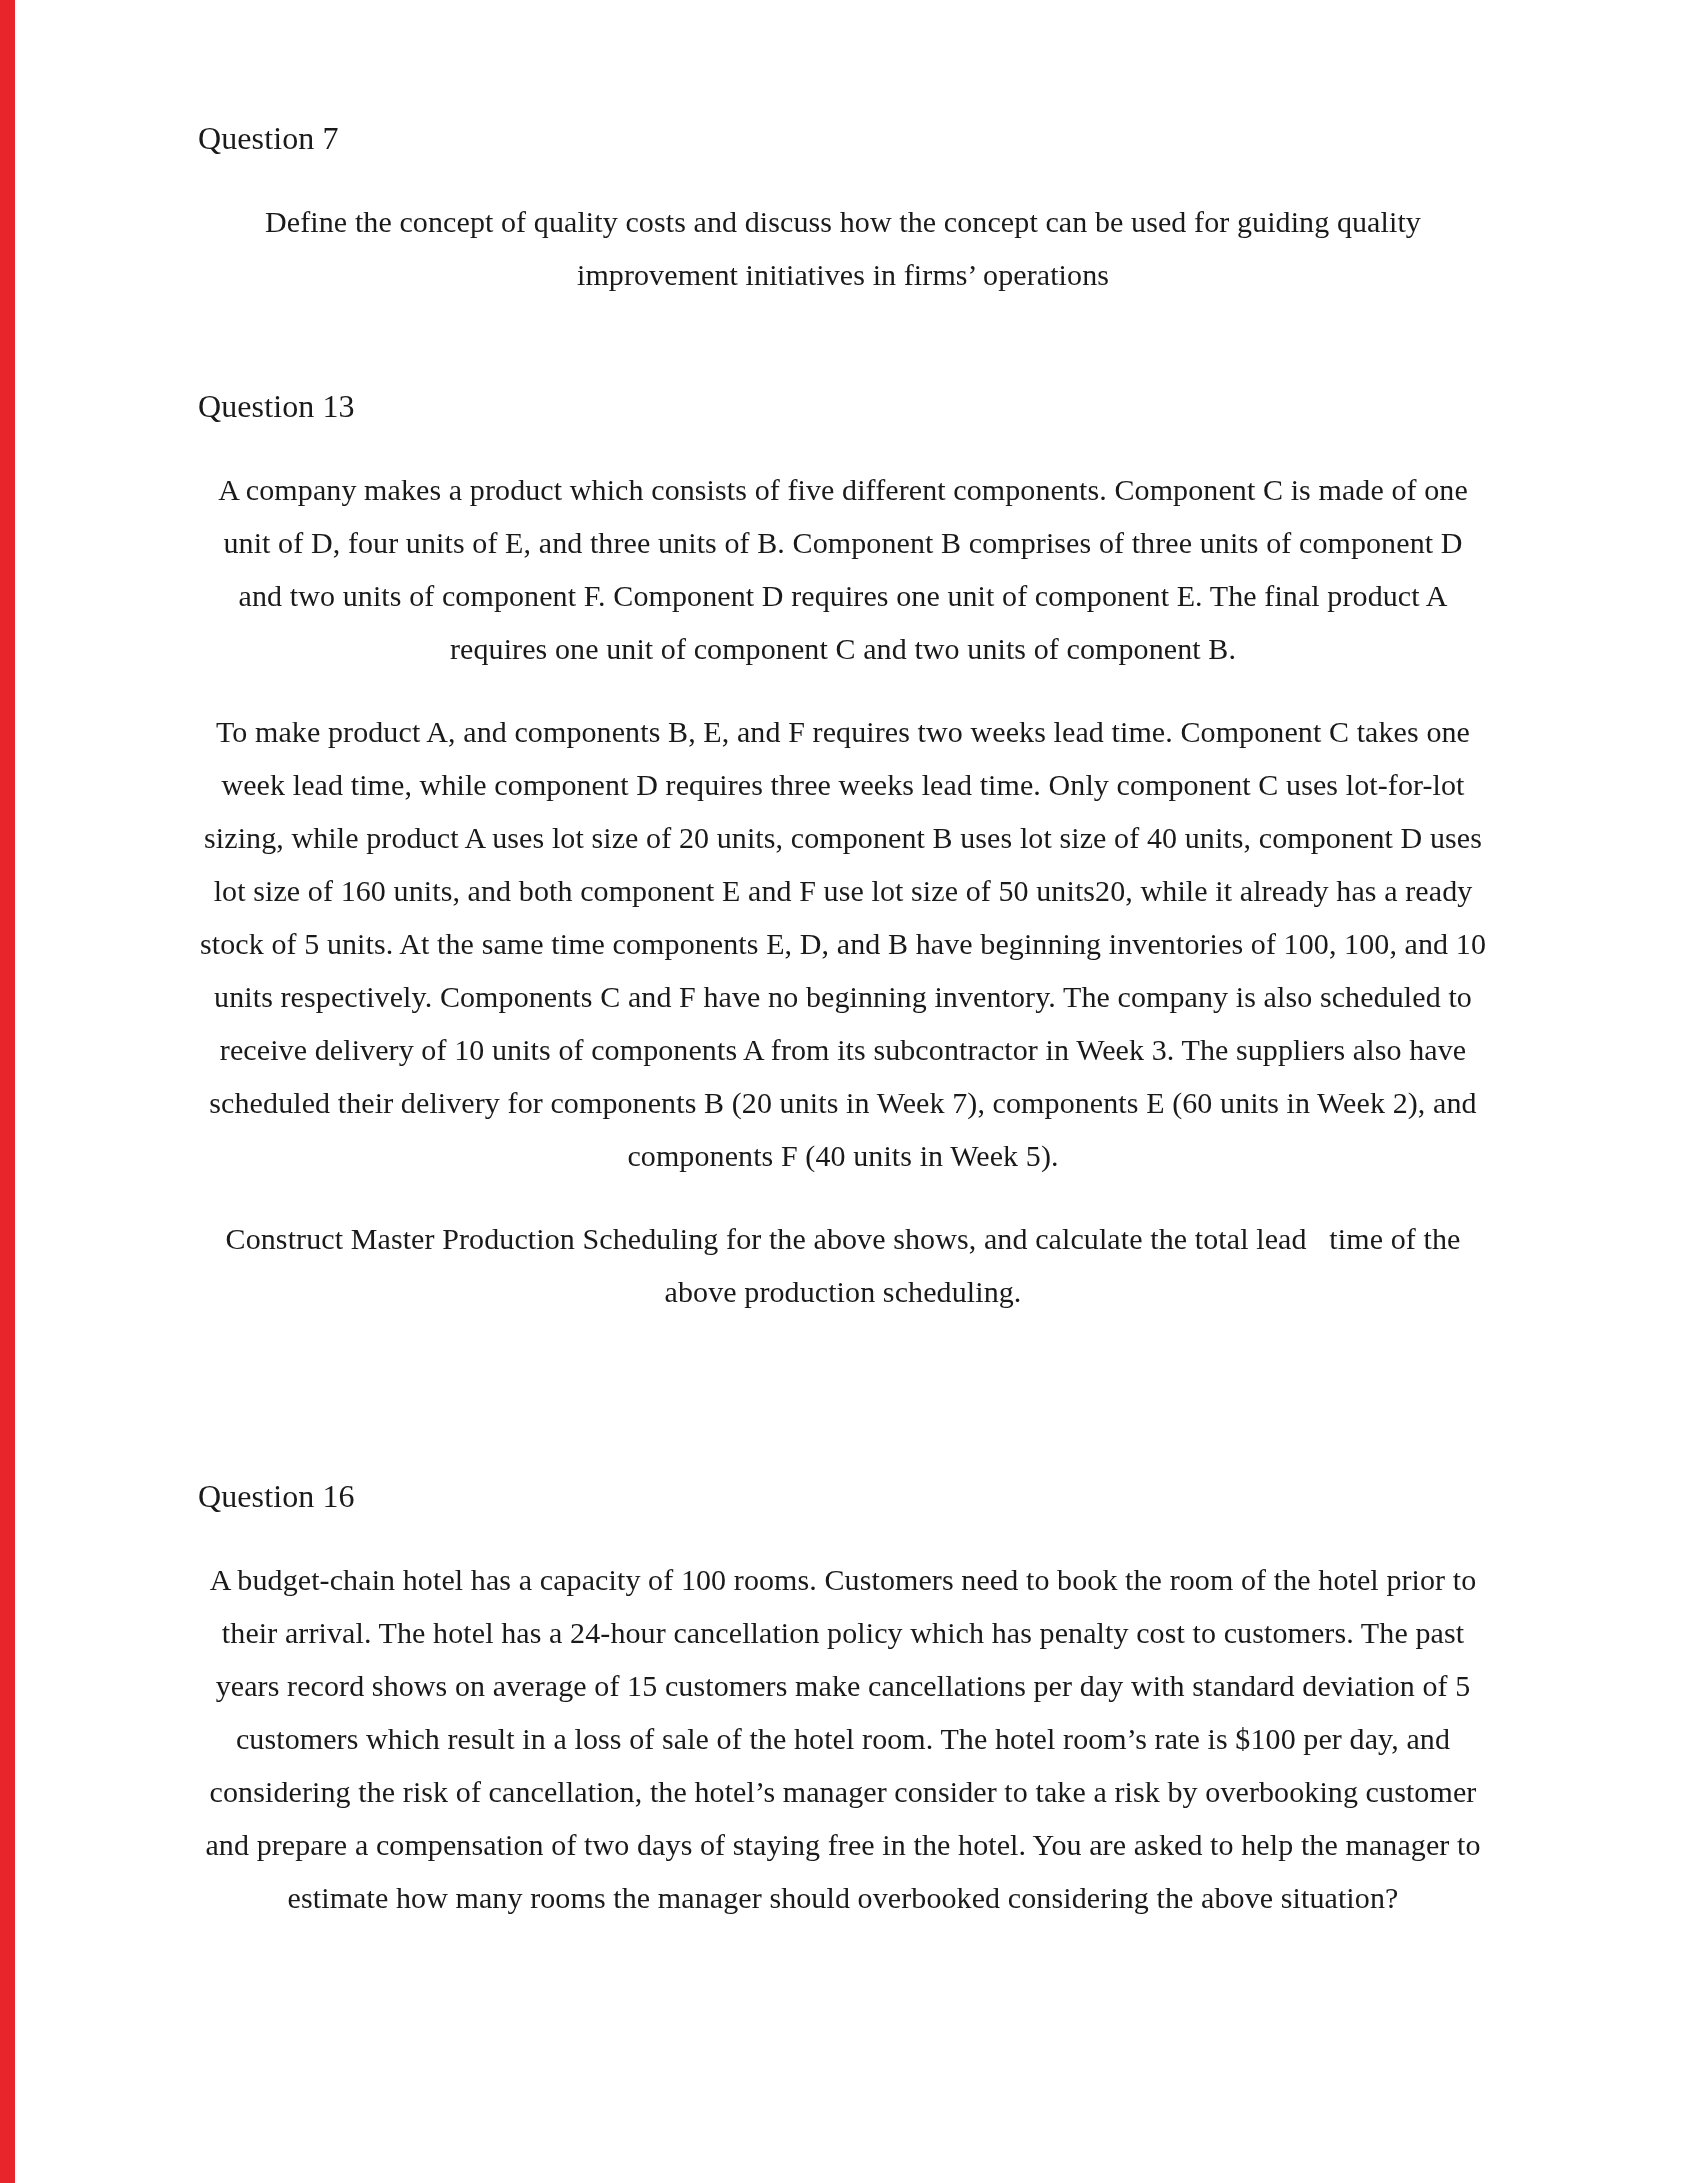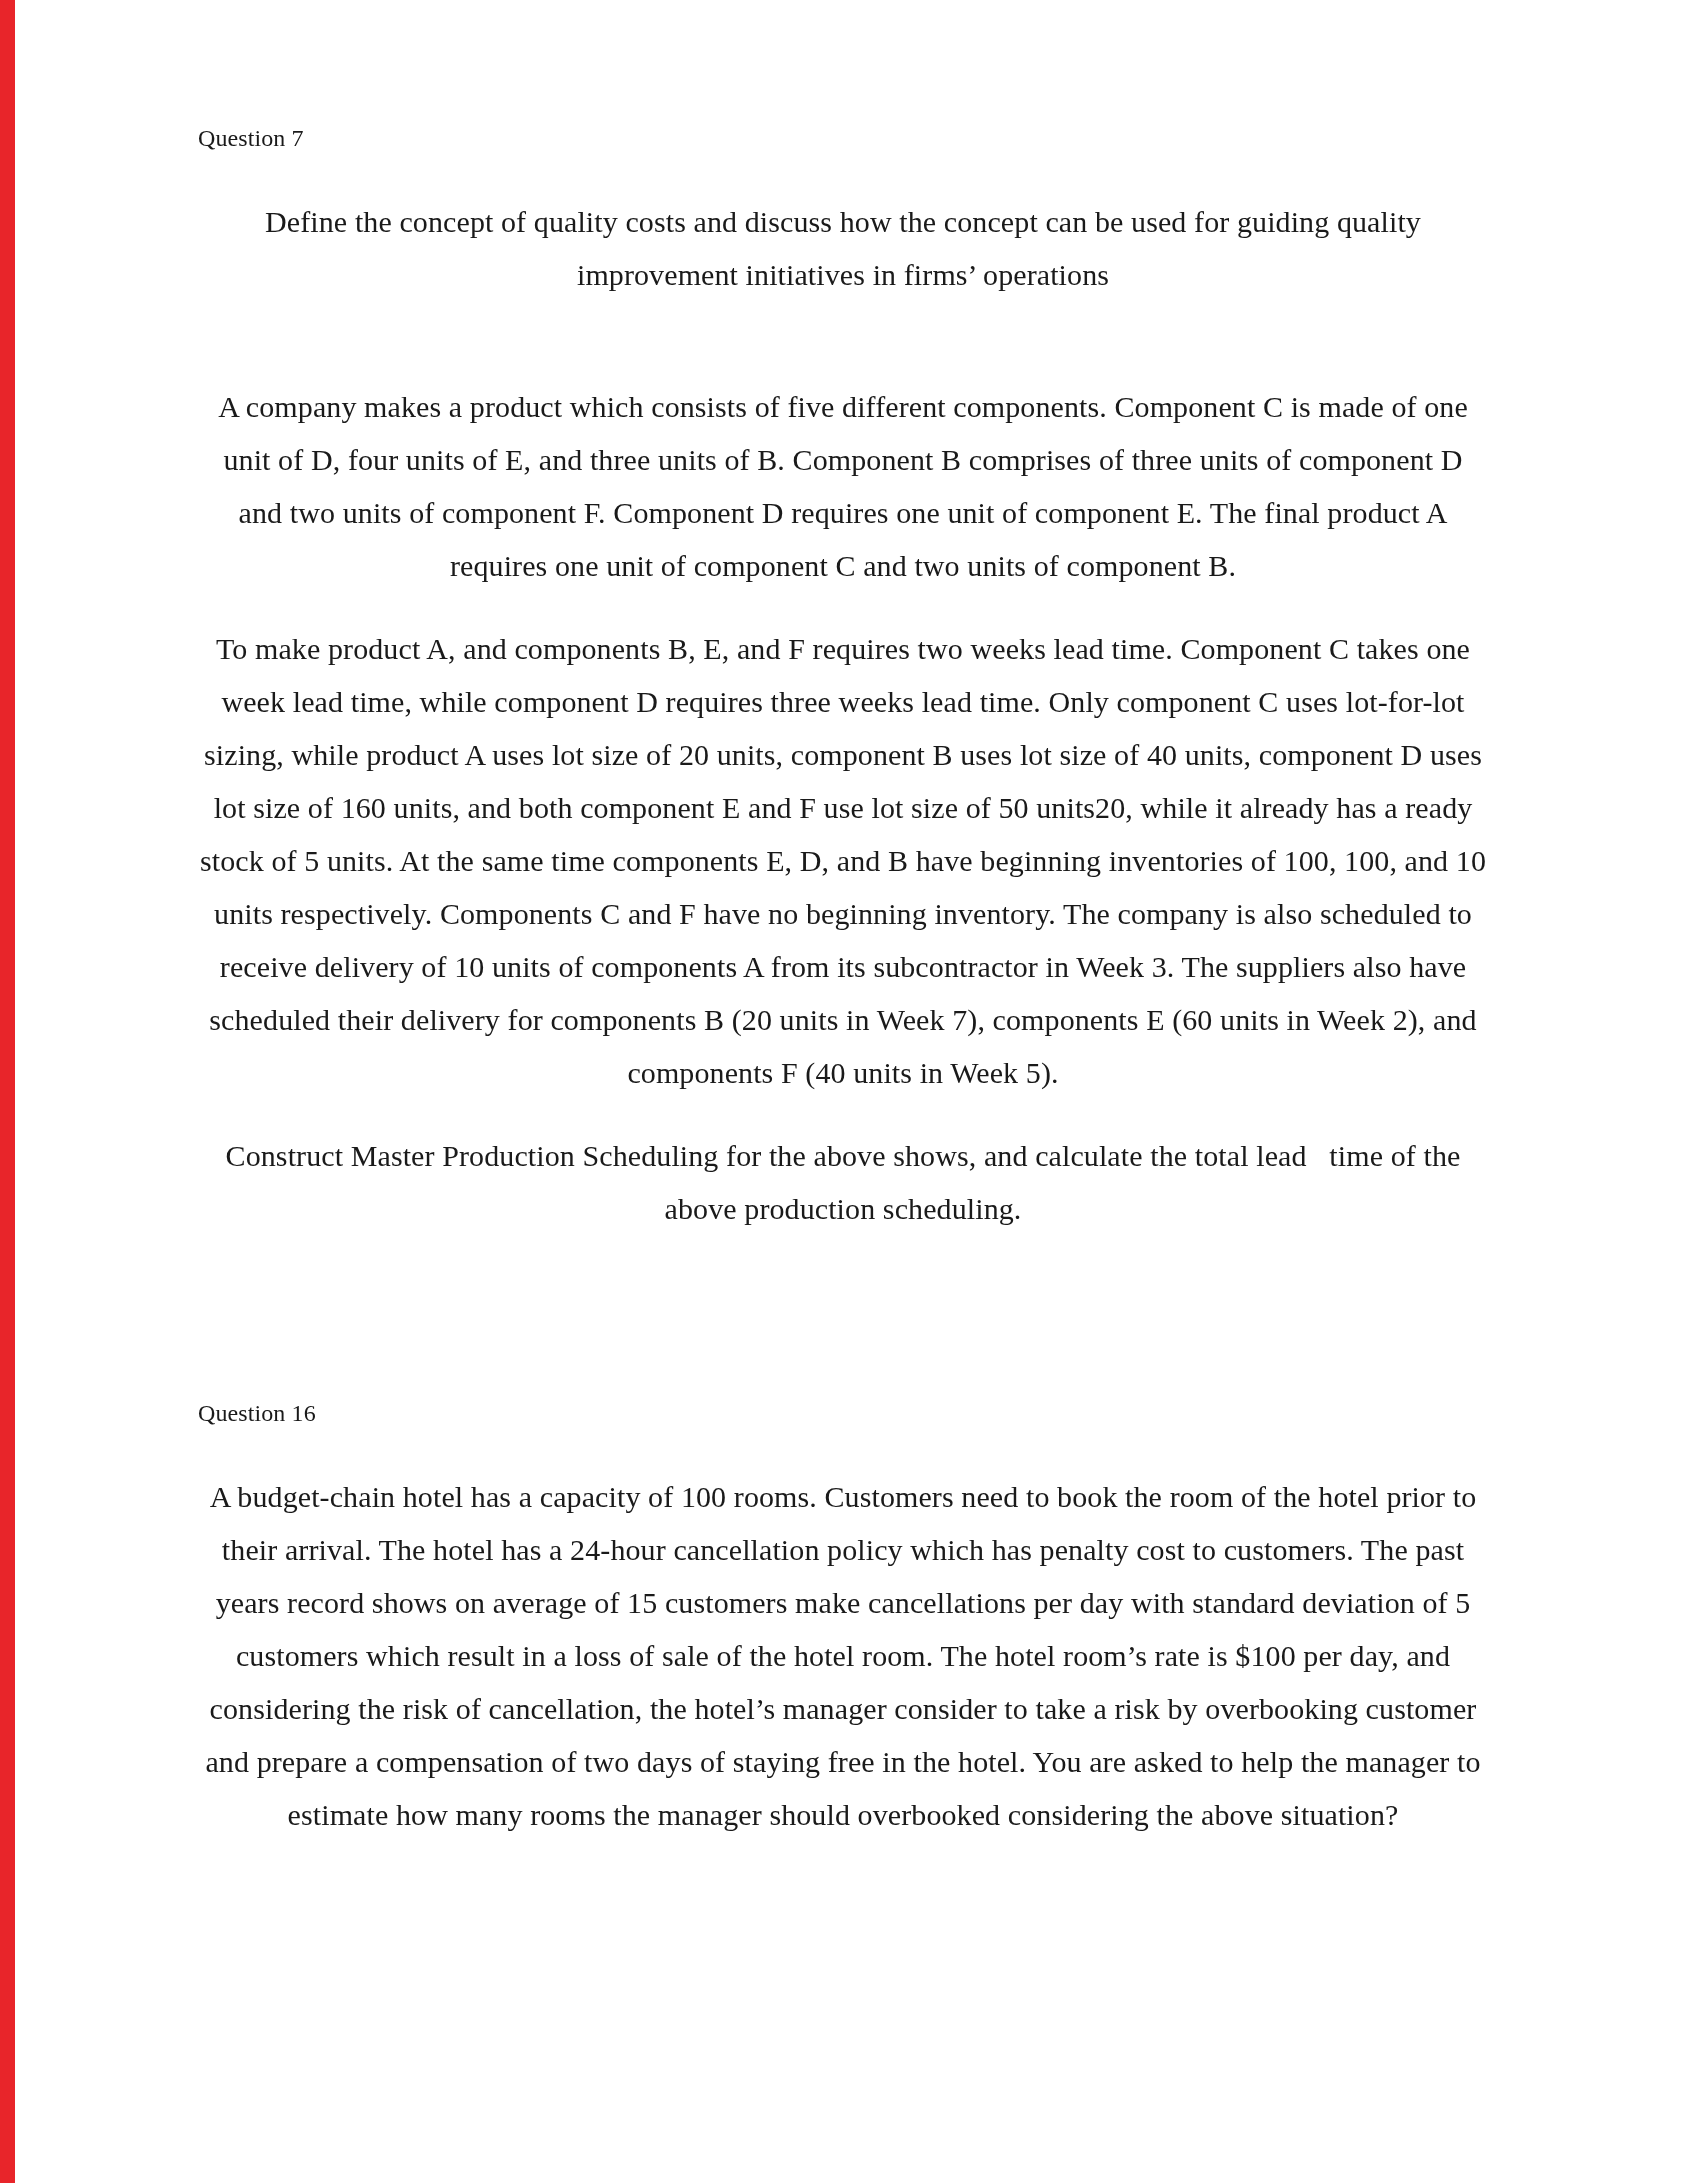--- a/index.html
+++ b/index.html
@@ -28,21 +28,21 @@
     position: absolute;
     left: 198px;
     top: 112px;
     width: 1290px;
     font-size: 30px;
     line-height: 53px;
     letter-spacing: 0.1px;
   }
   .doc-heading {
     margin: 0 0 30px 0;
-    font-size: 24px;
+    font-size: 32px;
     font-weight: normal;
     line-height: 53px;
   }
   .doc-para {
     margin: 0 0 30px 0;
     white-space: pre-wrap;
     text-align: center;
   }
   .section { margin: 0; }
   .section-gap-medium { margin-top: 79px; }
@@ -56,20 +56,21 @@
   <div class="red-edge-bar"></div>
 
   <div class="doc-content">
 
     <div class="section">
       <p class="doc-heading">Question 7</p>
       <p class="doc-para">Define the concept of quality costs and discuss how the concept can be used for guiding quality improvement initiatives in firms’ operations</p>
     </div>
 
     <div class="section section-gap-medium">
+      <p class="doc-heading">Question 13</p>
       <p class="doc-para">A company makes a product which consists of five different components. Component C is made of one unit of D, four units of E, and three units of B. Component B comprises of three units of component D and two units of component F. Component D requires one unit of component E. The final product A requires one unit of component C and two units of component B.</p>
       <p class="doc-para">To make product A, and components B, E, and F requires two weeks lead time. Component C takes one week lead time, while component D requires three weeks lead time. Only component C uses lot-for-lot sizing, while product A uses lot size of 20 units, component B uses lot size of 40 units, component D uses lot size of 160 units, and both component E and F use lot size of 50 units20, while it already has a ready stock of 5 units. At the same time components E, D, and B have beginning inventories of 100, 100, and 10 units respectively. Components C and F have no beginning inventory. The company is also scheduled to receive delivery of 10 units of components A from its subcontractor in Week 3. The suppliers also have scheduled their delivery for components B (20 units in Week 7), components E (60 units in Week 2), and components F (40 units in Week 5).</p>
       <p class="doc-para">Construct Master Production Scheduling for the above shows, and calculate the total lead   time of the above production scheduling.</p>
     </div>
 
     <div class="section section-gap-large">
       <p class="doc-heading">Question 16</p>
       <p class="doc-para">A budget-chain hotel has a capacity of 100 rooms. Customers need to book the room of the hotel prior to their arrival. The hotel has a 24-hour cancellation policy which has penalty cost to customers. The past years record shows on average of 15 customers make cancellations per day with standard deviation of 5 customers which result in a loss of sale of the hotel room. The hotel room’s rate is $100 per day, and considering the risk of cancellation, the hotel’s manager consider to take a risk by overbooking customer and prepare a compensation of two days of staying free in the hotel. You are asked to help the manager to estimate how many rooms the manager should overbooked considering the above situation?</p>
     </div>
 

